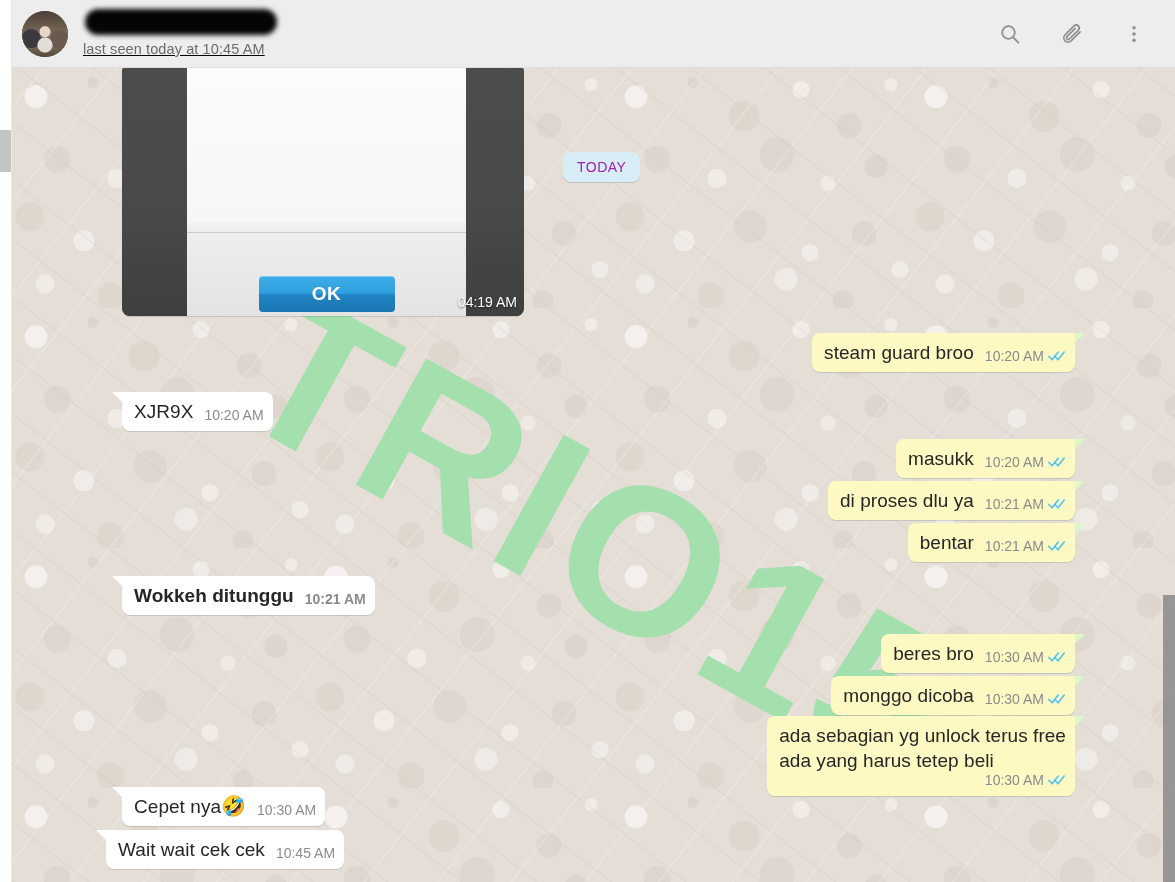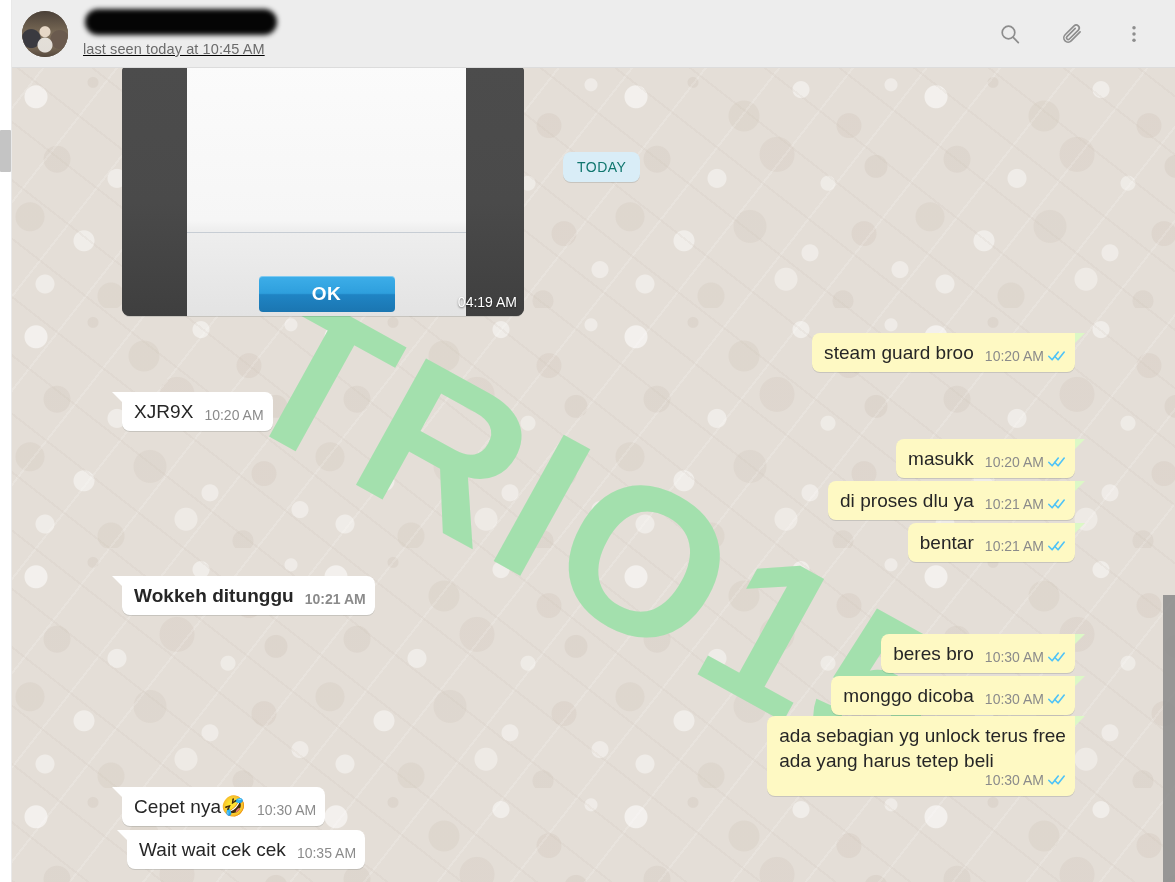--- a/index.html
+++ b/index.html
@@ -251,21 +251,21 @@
   .bubble.multiline {
     flex-direction: column;
     align-items: flex-end;
   }
 
   
   .date-badge {
     position: absolute;
     left: 551px; top: 84px;
     background: #d9edf7;
-    color: #0f766e;
+    color: #a21caf;
     font-size: 14px;
     letter-spacing: 0.5px;
     padding: 7px 14px;
     border-radius: 8px;
     box-shadow: 0 1px 0.5px rgba(11,20,26,0.13);
     z-index: 4;
   }
 
   
   .image-msg {
@@ -535,25 +535,25 @@
       <div class="row left" style="top:719px; left:110px;">
         <div class="bubble in">
           <span class="msg-text">Cepet nya </span>
           <span class="emoji">🤣</span>
           <span class="meta">
             <span class="time">10:30 AM</span>
           </span>
         </div>
       </div>
 
-      <div class="row left" style="top:762px; left:115px;text-align:right;">
+      <div class="row left" style="top:762px; left:94px;text-align:right;">
         <div class="bubble in">
           <span class="msg-text">Wait wait cek cek</span>
           <span class="meta">
-            <span class="time">10:35 AM</span>
+            <span class="time">10:45 AM</span>
           </span>
         </div>
       </div>
 
     </div>
   </div>
 
   <div class="scrollbar-track">
     <div class="scrollbar-thumb"></div>
   </div>

